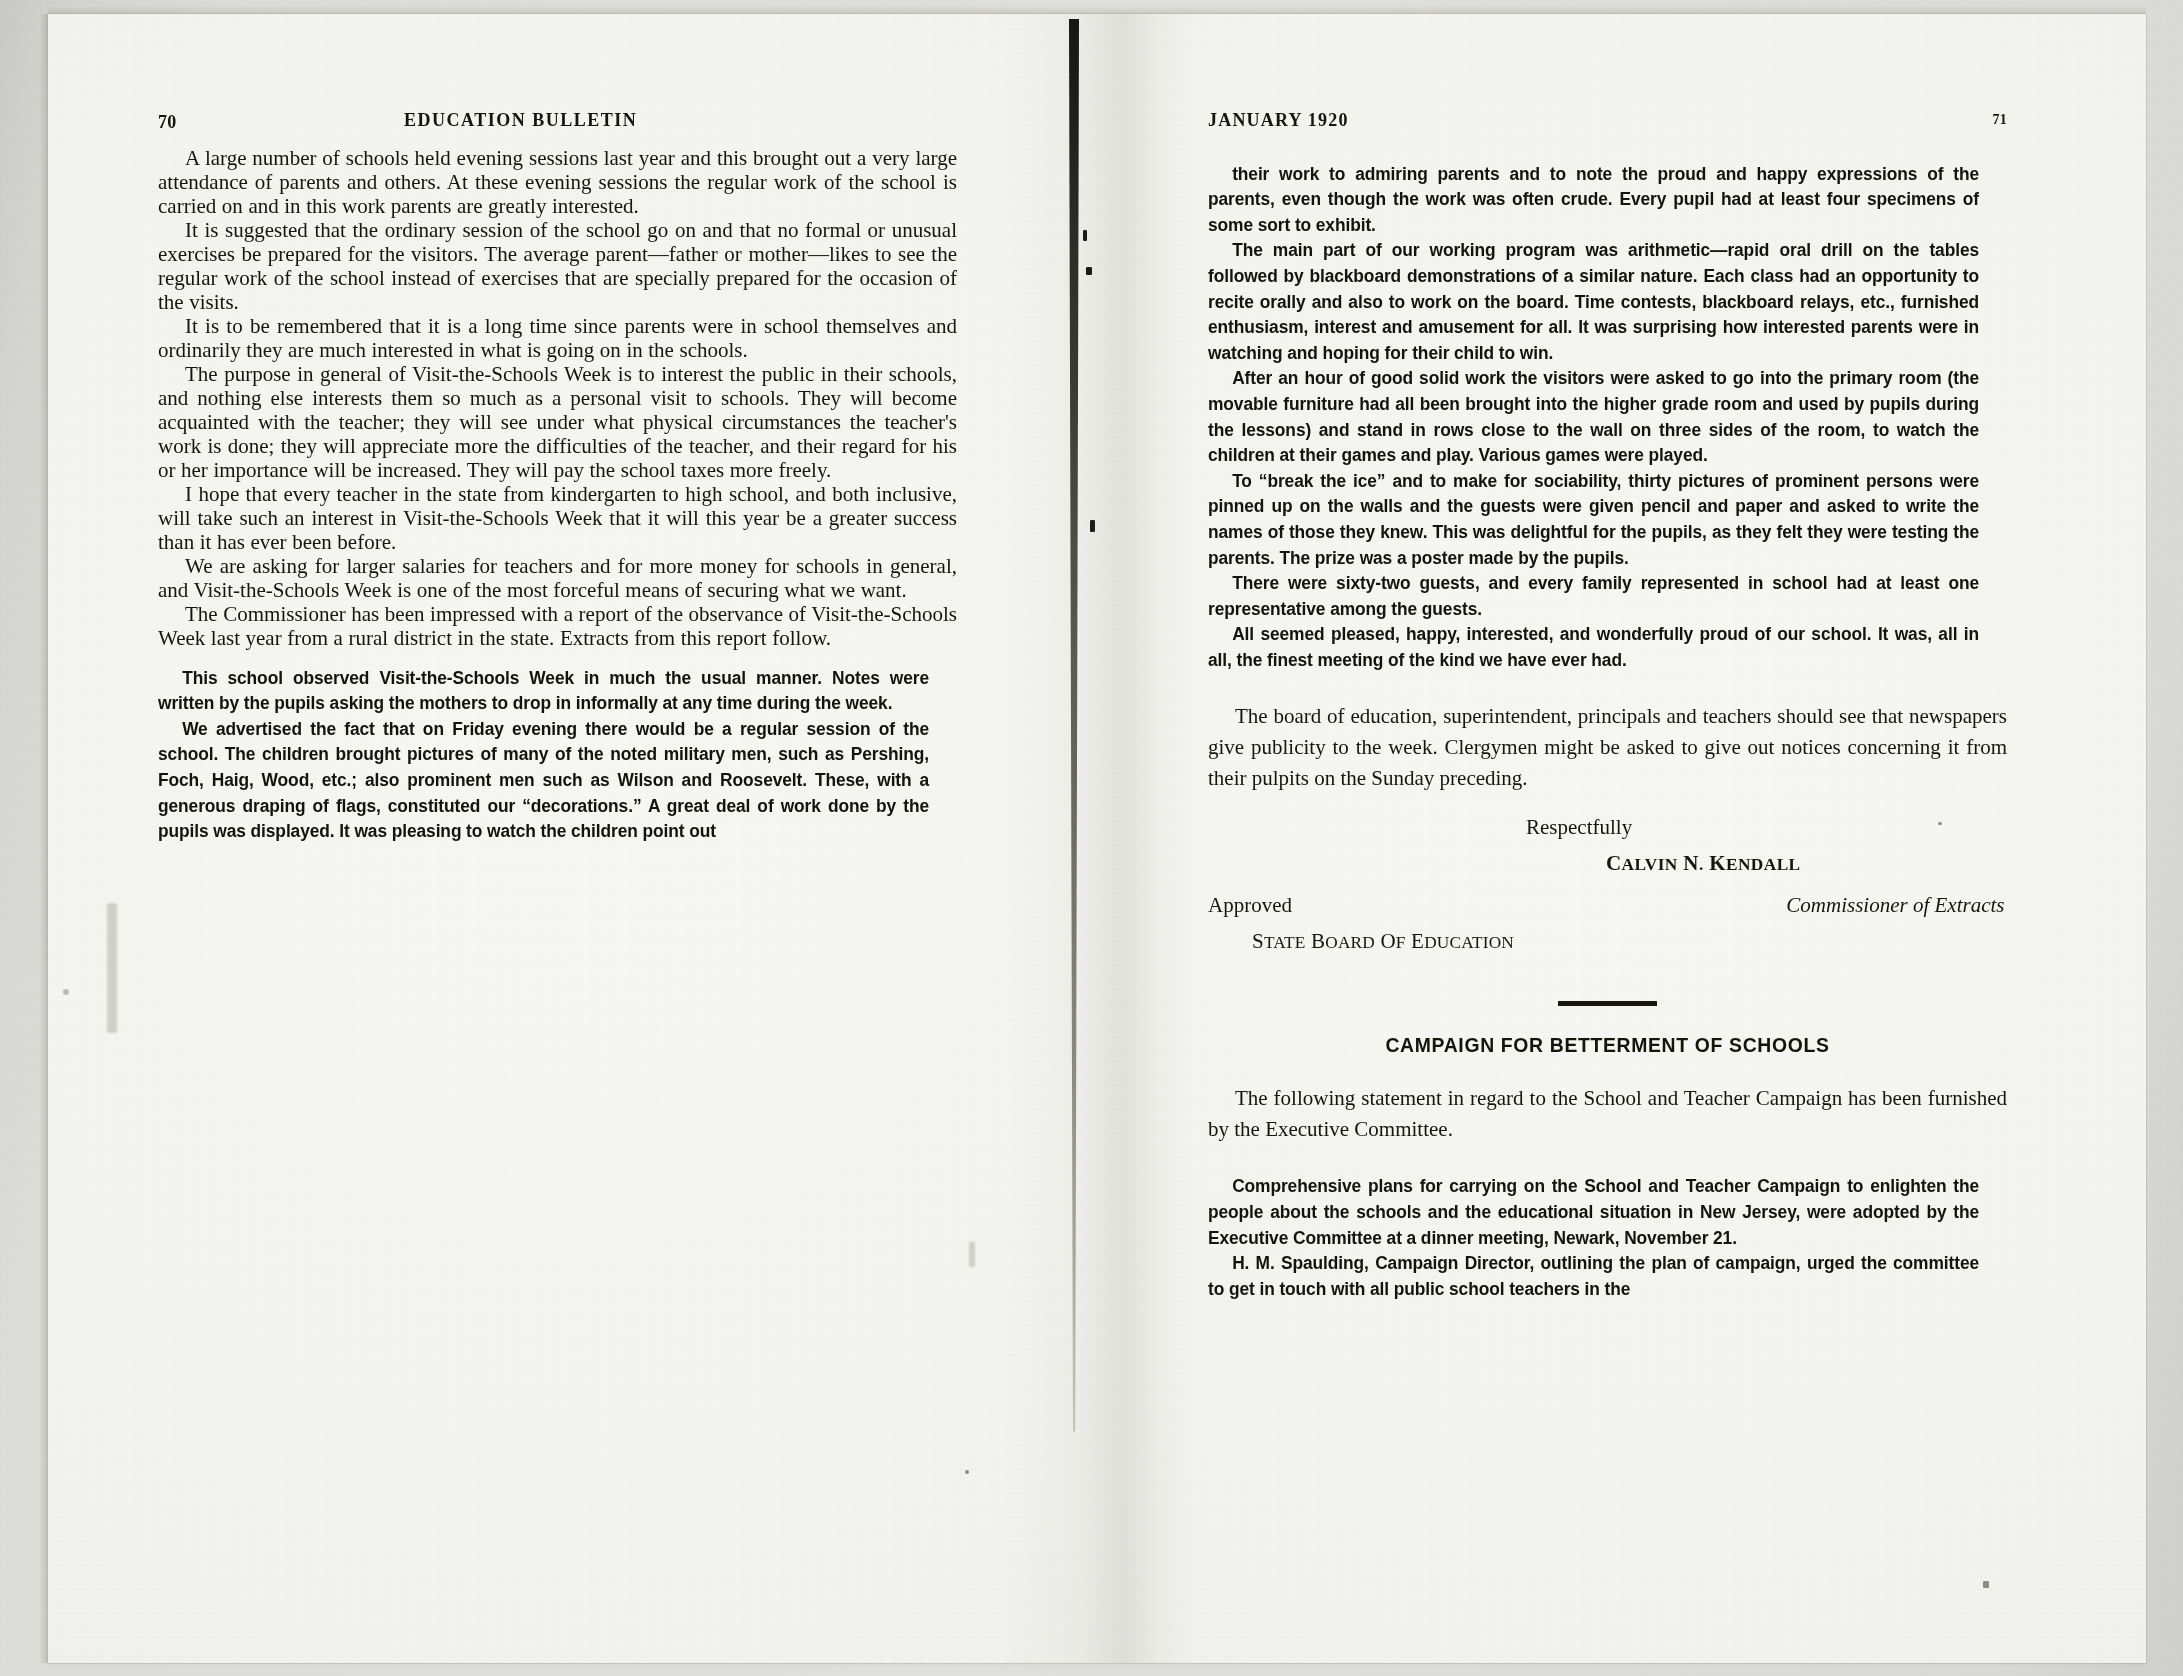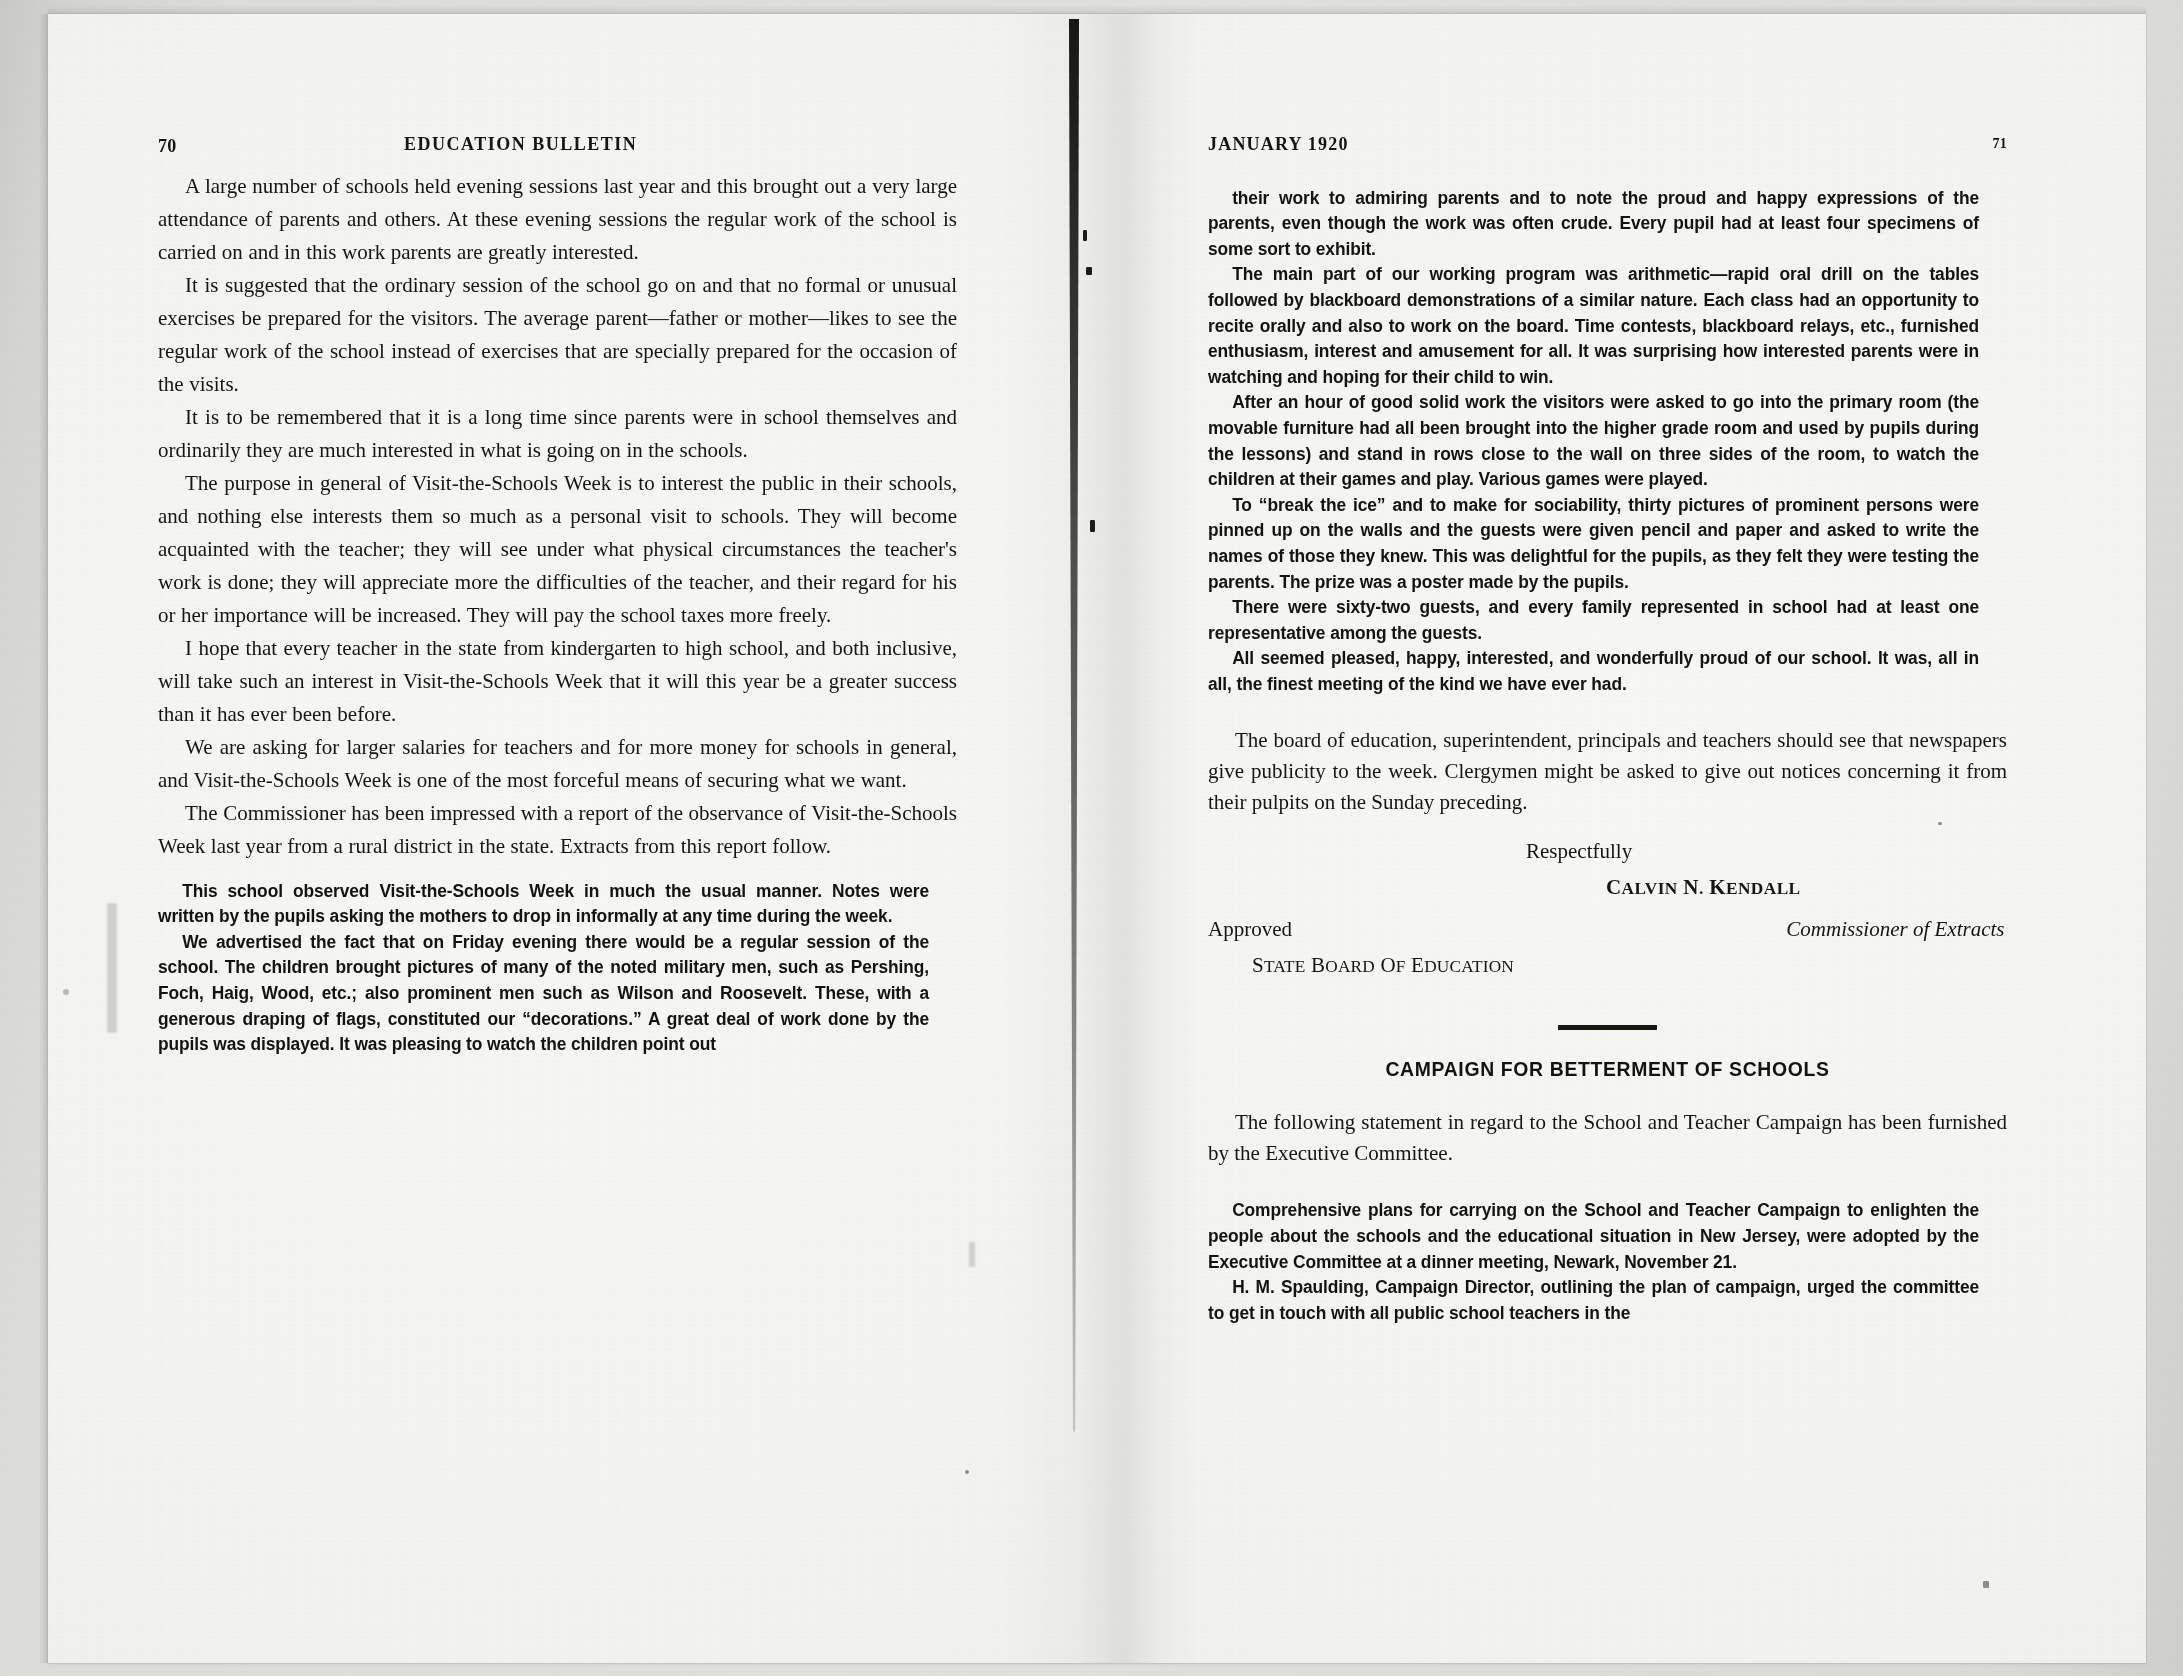--- a/index.html
+++ b/index.html
@@ -116,21 +116,20 @@
     position: absolute;
     left: 0; right: 0; bottom: -6.2px; height: 21px;
     background: linear-gradient(0deg, rgba(150,148,142,.0) 0%, rgba(150,148,142,.22) 70%, rgba(200,198,192,.05) 100%);
     pointer-events: none;
   }
 
   
   .typeblock {
     position: absolute;
     color: #16160f;
-    margin-top: 24px;
   }
   .typeblock.left  { left: 110px; top: 93px; width: 799px; }
   .typeblock.right { left: 111px; top: 93px; width: 799px; }
 
   .running-head {
     position: relative;
     height: 39px;
     font-size: 18.5px;
     letter-spacing: 0.9px;
     font-weight: 700;
@@ -149,21 +148,21 @@
   }
   .rh-folio-right {
     position: absolute; right: 0; top: 5px;
     font-size: 14px; font-weight: 700; letter-spacing: 0.3px; text-align: center;
   }
 
   
   .body-roman p {
     margin: 0;
     font-size: 21px;
-    line-height: 33px;
+    line-height: 24px;
     text-align: justify;
     text-indent: 27px;
     text-justify: inter-word;
     word-spacing: 0.3px;
     font-weight: 400;
     color: #161610;
   }
 
   
   .body-extract {

